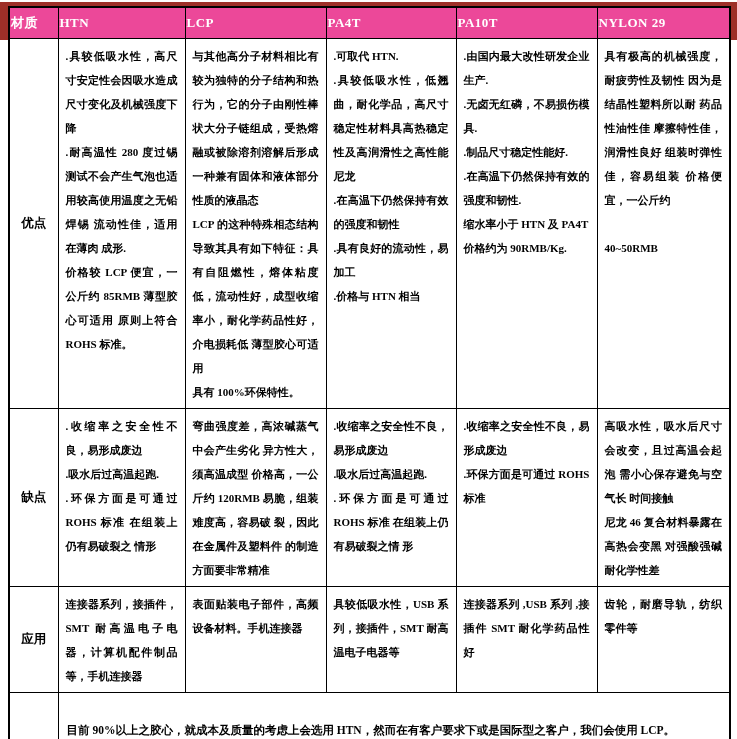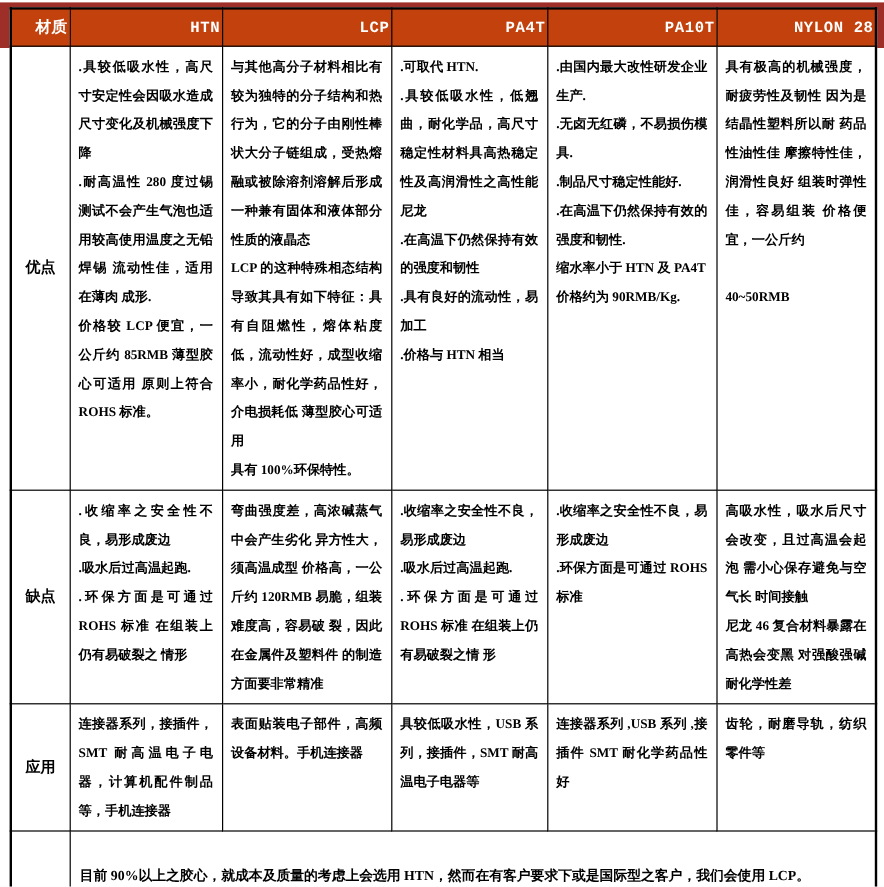--- a/index.html
+++ b/index.html
@@ -14,26 +14,25 @@
     position:relative;
     border-collapse:collapse;
     margin:6px 0 0 8px;
     width:721px;
     background:#fff;
     table-layout:fixed;
   }
   table.mat td, table.mat th{border:1px solid #000;}
   table.mat{border:2px solid #000;border-bottom:3px solid #000;}
   th.hdr{
-    background:#c2410c;color:#fff;
+    background:#ec4899;color:#fff;
     font-weight:bold;font-size:13px;
-    height:28px;text-align:right;
+    height:28px;text-align:left;
     border-bottom:3px solid #000;
     letter-spacing:.5px;
-    font-family:Liberation Mono, monospace;
   }
   td.label{
     text-align:center;vertical-align:middle;
     font-weight:bold;font-size:12.5px;
     padding:0;
   }
   td.cell{
     vertical-align:top;
     padding:5px 7px 4px 7px;
     font-size:11px;font-weight:bold;
@@ -66,21 +65,21 @@
       <col style="width:133px">
     </colgroup>
 
     <thead>
       <tr>
         <th class="hdr">材质</th>
         <th class="hdr">HTN</th>
         <th class="hdr">LCP</th>
         <th class="hdr">PA4T</th>
         <th class="hdr">PA10T</th>
-        <th class="hdr">NYLON 28</th>
+        <th class="hdr">NYLON 29</th>
       </tr>
     </thead>
 
     <tbody>
       <tr style="height:290px;">
         <td class="label">优点</td>
         <td class="cell">.具较低吸水性，高尺寸安定性会因吸水造成尺寸变化及机械强度下降
 .耐高温性 280 度过锡测试不会产生气泡也适用较高使用温度之无铅焊锡 流动性佳，适用在薄肉 成形.
 价格较 LCP 便宜，一公斤约 85RMB 薄型胶心可适用 原则上符合 ROHS 标准。</td>
         <td class="cell">与其他高分子材料相比有较为独特的分子结构和热行为，它的分子由刚性棒状大分子链组成，受热熔融或被除溶剂溶解后形成一种兼有固体和液体部分性质的液晶态

